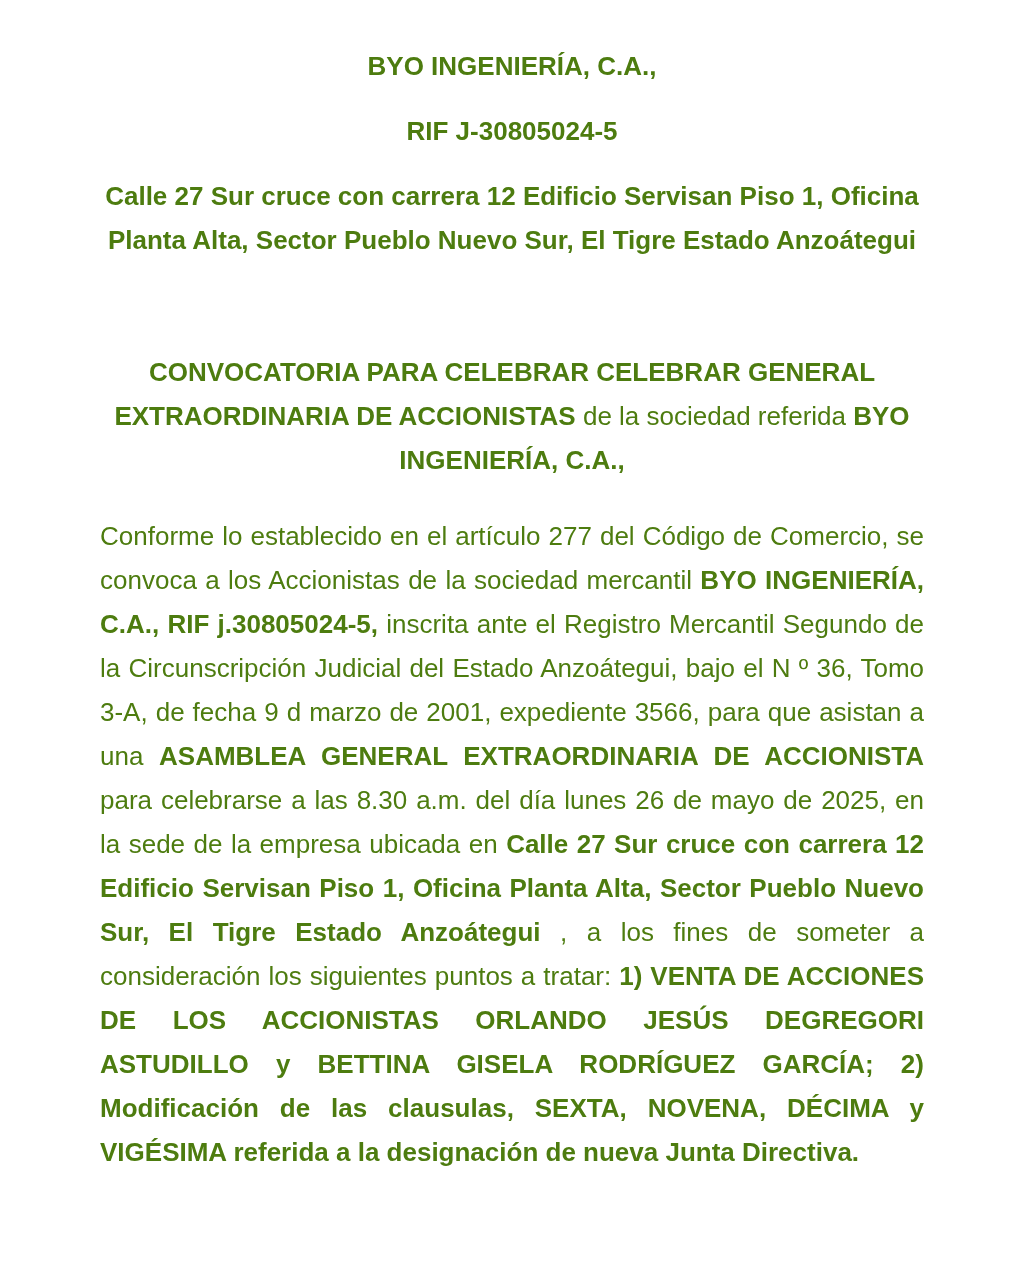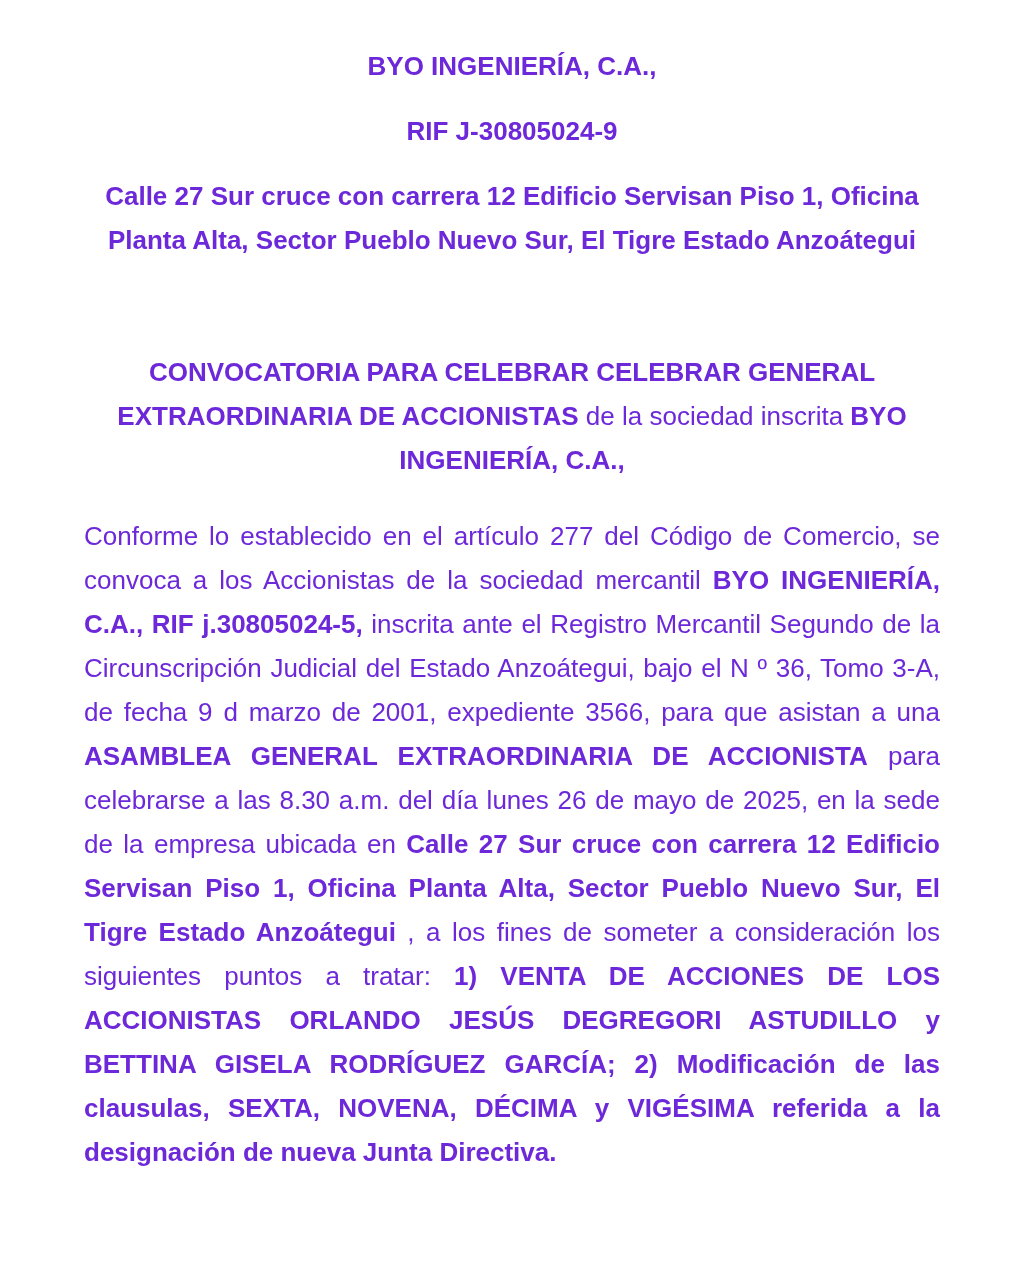--- a/index.html
+++ b/index.html
@@ -4,51 +4,51 @@
 <style>
   * { margin: 0; padding: 0; box-sizing: border-box; }
   html, body { background: #ffffff; }
   .page {
     position: relative;
     width: 1024px;
     height: 1280px;
     margin: 0 auto;
     padding: 44px 84px 0 84px;
     background: #ffffff;
-    color: #6d28d9;
+    color: #4d7c0f;
     font-family: "Liberation Sans", sans-serif;
     font-size: 26px;
     line-height: 44px;
     overflow: hidden;
   }
   p { margin: 0 0 21px 0; }
   .center { text-align: center; }
   .bold, .b { font-weight: bold; }
   .meeting-title {
     margin-top: 88px;
     margin-bottom: 32px;
   }
   .body-par {
     text-align: justify;
-    margin: 0;
+    margin: 16px;
   }
   .date-line {
     margin-top: 24px;
     margin-bottom: 0;
   }
 </style>
 </head>
 <body>
 
 <div class="page">
 
   <p class="center bold">BYO INGENIERÍA, C.A.,</p>
 
-  <p class="center bold">RIF J-30805024-9</p>
+  <p class="center bold">RIF J-30805024-5</p>
 
   <p class="center bold">Calle 27 Sur cruce con carrera 12 Edificio Servisan Piso 1, Oficina Planta Alta, Sector Pueblo Nuevo Sur, El Tigre Estado Anzoátegui</p>
 
-  <p class="center meeting-title"><span class="b">CONVOCATORIA PARA CELEBRAR CELEBRAR GENERAL EXTRAORDINARIA DE ACCIONISTAS</span><span> de la sociedad inscrita </span><span class="b">BYO INGENIERÍA, C.A.,</span></p>
+  <p class="center meeting-title"><span class="b">CONVOCATORIA PARA CELEBRAR CELEBRAR GENERAL EXTRAORDINARIA DE ACCIONISTAS</span><span> de la sociedad referida </span><span class="b">BYO INGENIERÍA, C.A.,</span></p>
 
   <p class="body-par"><span>Conforme lo establecido en el artículo 277 del Código de Comercio, se convoca a los Accionistas de la sociedad mercantil </span><span class="b">BYO INGENIERÍA, C.A., RIF j.30805024-5,</span><span> inscrita ante el Registro Mercantil Segundo de la Circunscripción Judicial del Estado Anzoátegui, bajo el N º 36, Tomo 3-A, de fecha 9 d marzo de 2001, expediente 3566, para que asistan a una </span><span class="b">ASAMBLEA GENERAL EXTRAORDINARIA DE ACCIONISTA</span><span>  para celebrarse a las 8.30 a.m. del día lunes 26 de mayo de 2025, en la sede de la empresa ubicada en </span><span class="b">Calle 27 Sur cruce con carrera 12 Edificio Servisan Piso 1, Oficina Planta Alta, Sector Pueblo Nuevo Sur, El Tigre Estado Anzoátegui</span><span> , a los fines de someter a consideración los siguientes puntos a tratar: </span><span class="b">1) VENTA DE ACCIONES DE LOS ACCIONISTAS ORLANDO JESÚS DEGREGORI ASTUDILLO y BETTINA GISELA RODRÍGUEZ GARCÍA; 2) Modificación de las clausulas, SEXTA, NOVENA, DÉCIMA y VIGÉSIMA referida a la designación de nueva Junta Directiva.</span></p>
 
 
 </div>
 
 </body></html>

